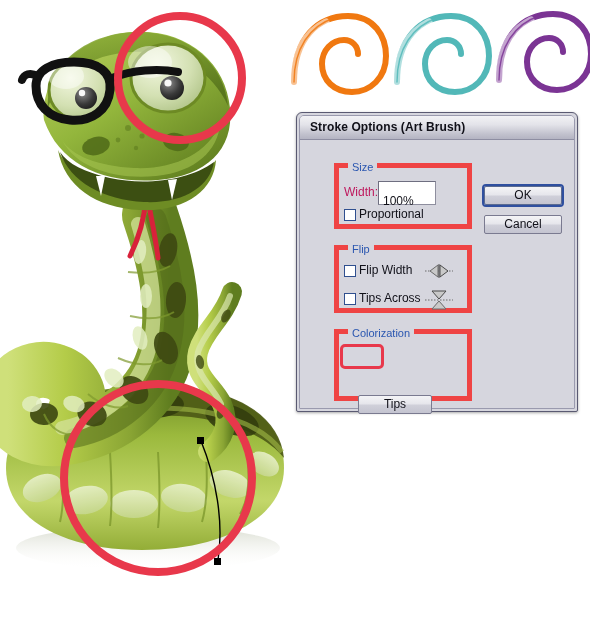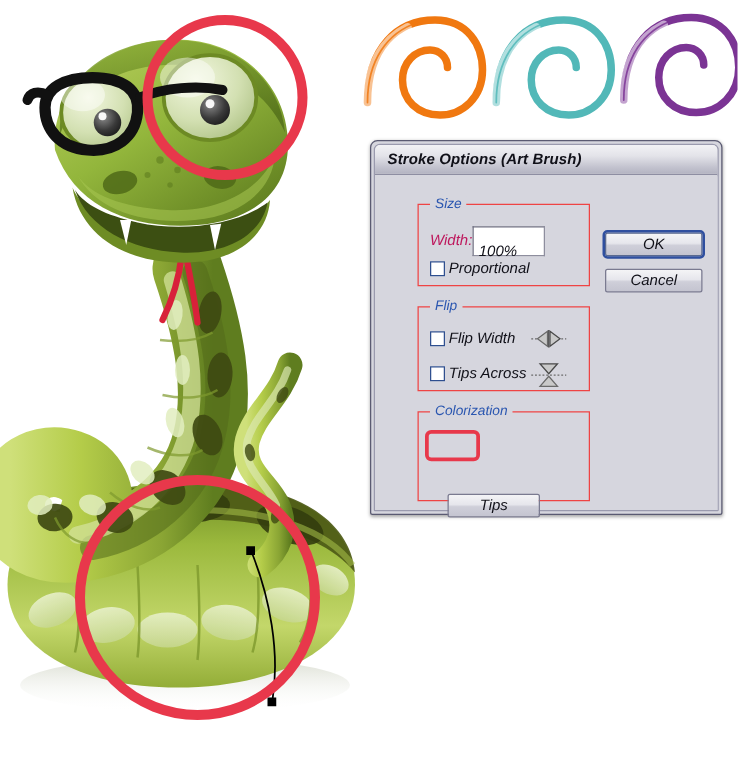--- a/index.html
+++ b/index.html
@@ -3,21 +3,21 @@
 <meta charset="utf-8">
 <style>
   html,body{margin:0;padding:0;}
   body{
     width:600px;height:620px;
     background:#ffffff;
     font-family:"Liberation Sans", sans-serif;
     overflow:hidden;
     position:relative;
   }
-  #stage{position:absolute;left:0;top:0;width:600px;height:532px;font-style:italic;}
+  #stage{position:absolute;left:0;top:0;width:600px;height:532px;}
 
   
   .art-layer{position:absolute;left:0;top:0;width:600px;height:620px;}
 
   
   .spirals{position:absolute;left:290px;top:8px;width:300px;height:96px;}
 
   
   .dialog{
     position:absolute;left:296px;top:112px;width:282px;height:300px;
@@ -44,21 +44,21 @@
   .titlebar-text{
     position:absolute;left:10px;top:4px;
     font-size:12px;font-weight:bold;color:#101018;
     letter-spacing:.1px;white-space:nowrap;
   }
   .dlg-body{position:absolute;left:0;top:25px;right:0;bottom:0;background:#d6d6de;}
 
   
   .group{
     position:absolute;
-    border:1px solid #ef4444;
+    border:5px solid #ef4444;
     box-sizing:border-box;
     background:transparent;
   }
   .group-label{
     position:absolute;top:-7px;left:9px;
     background:#d6d6de;
     padding:0 4px;
     font-size:11px;color:#2a56b0;
     white-space:nowrap;
   }

